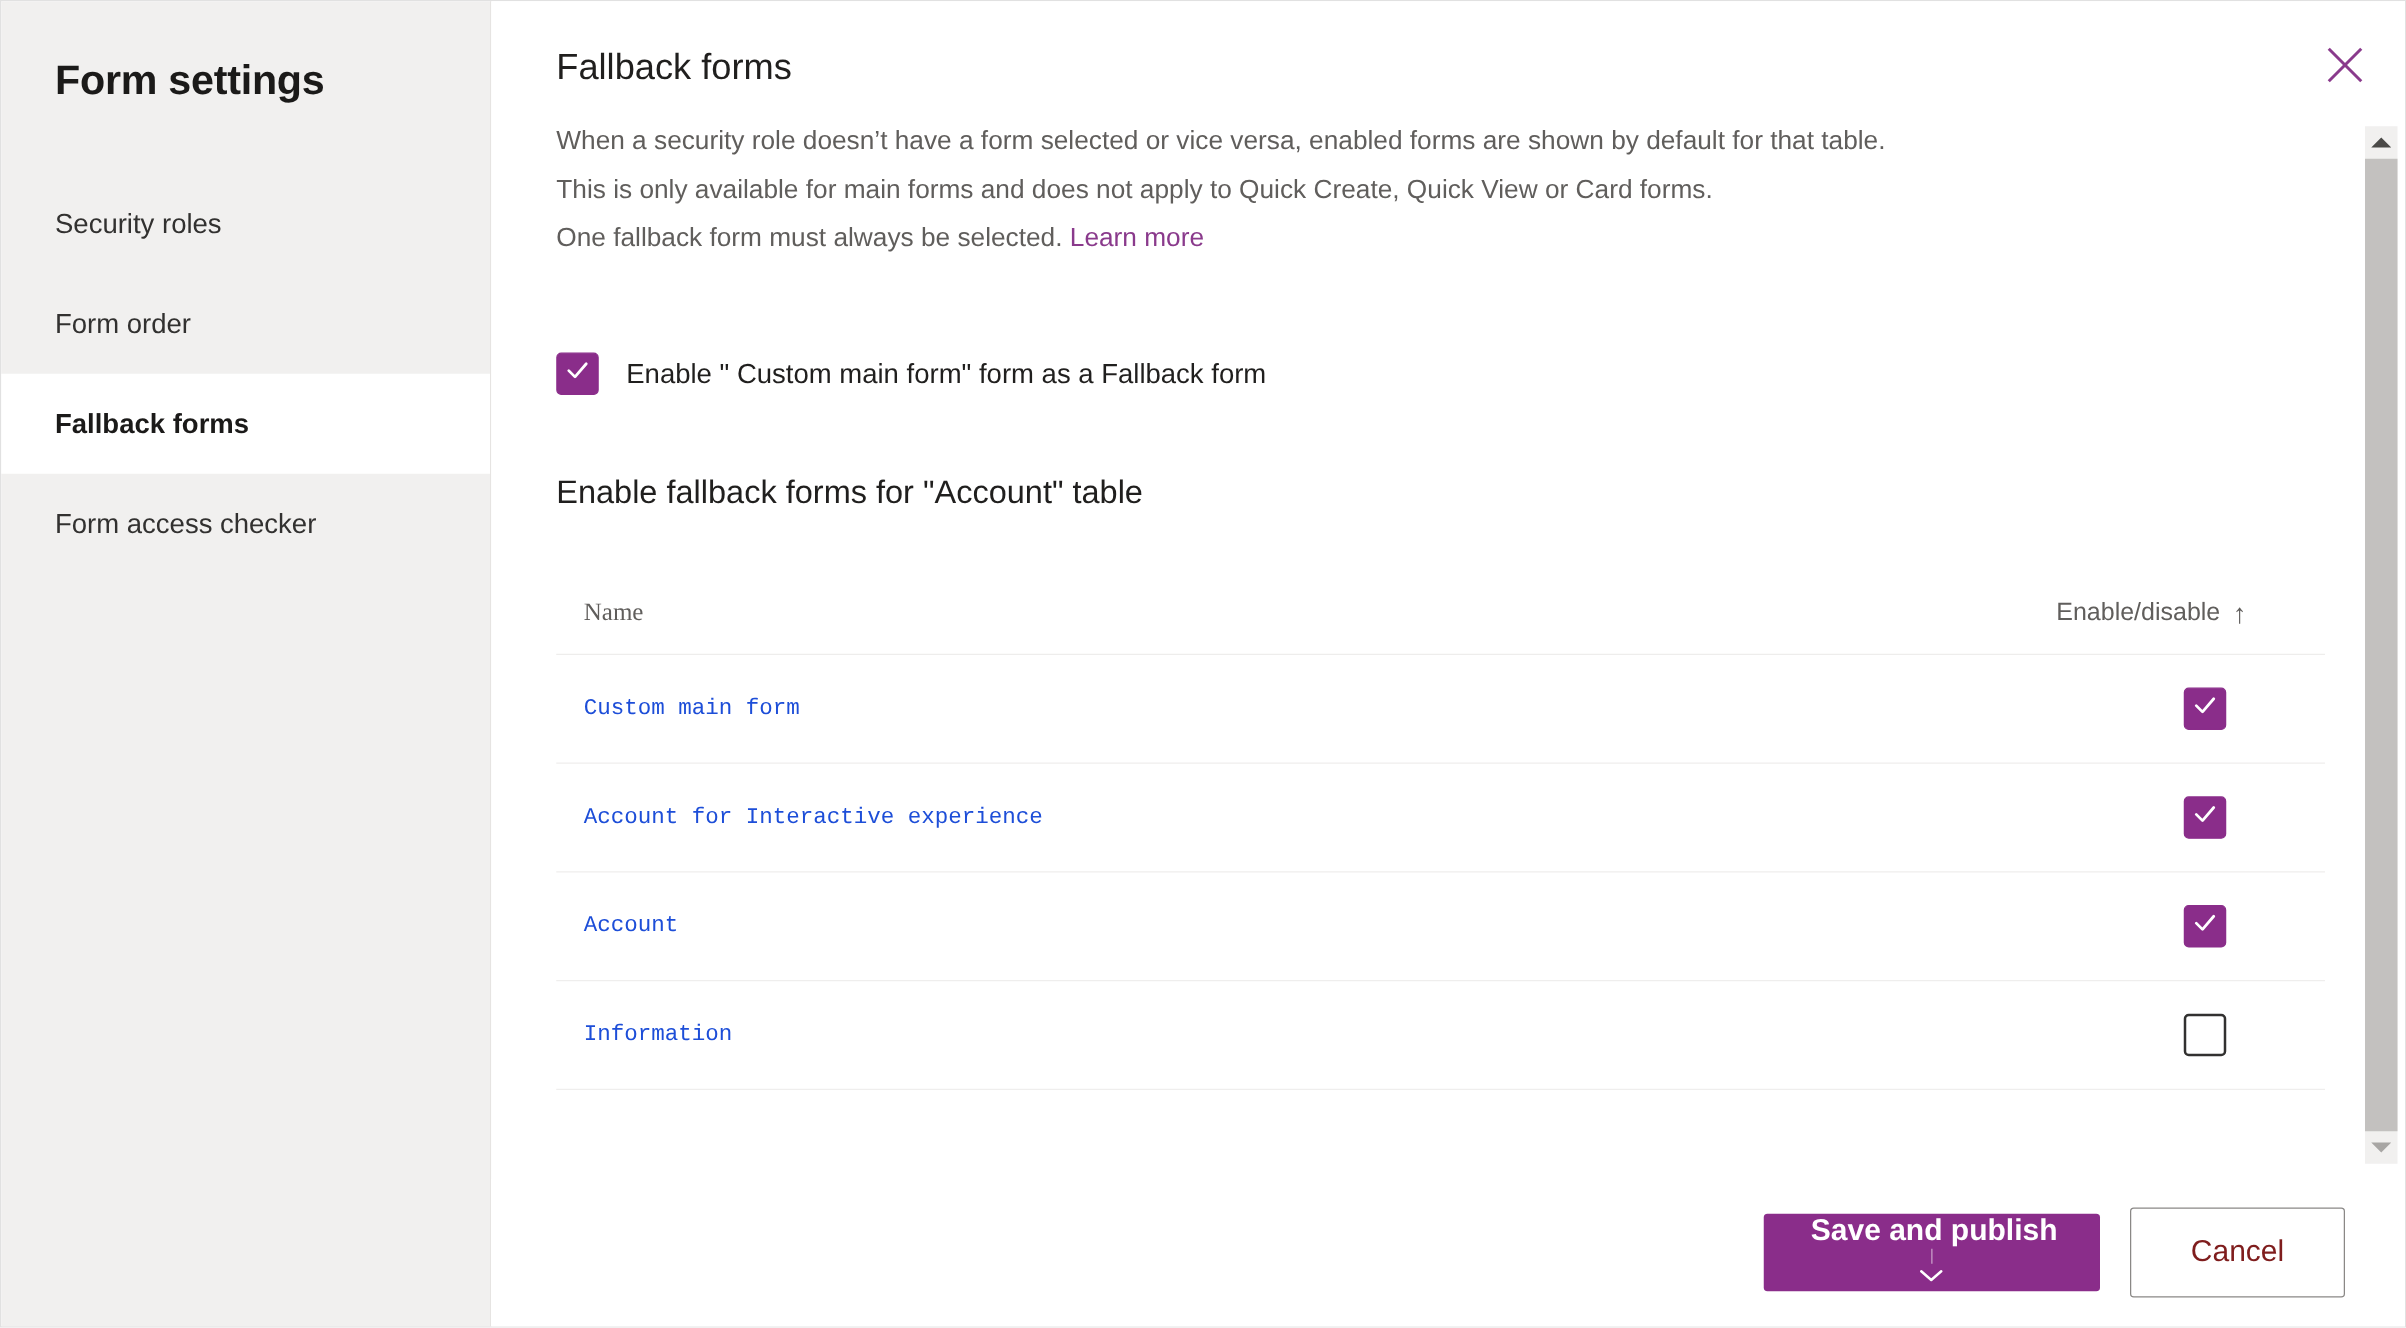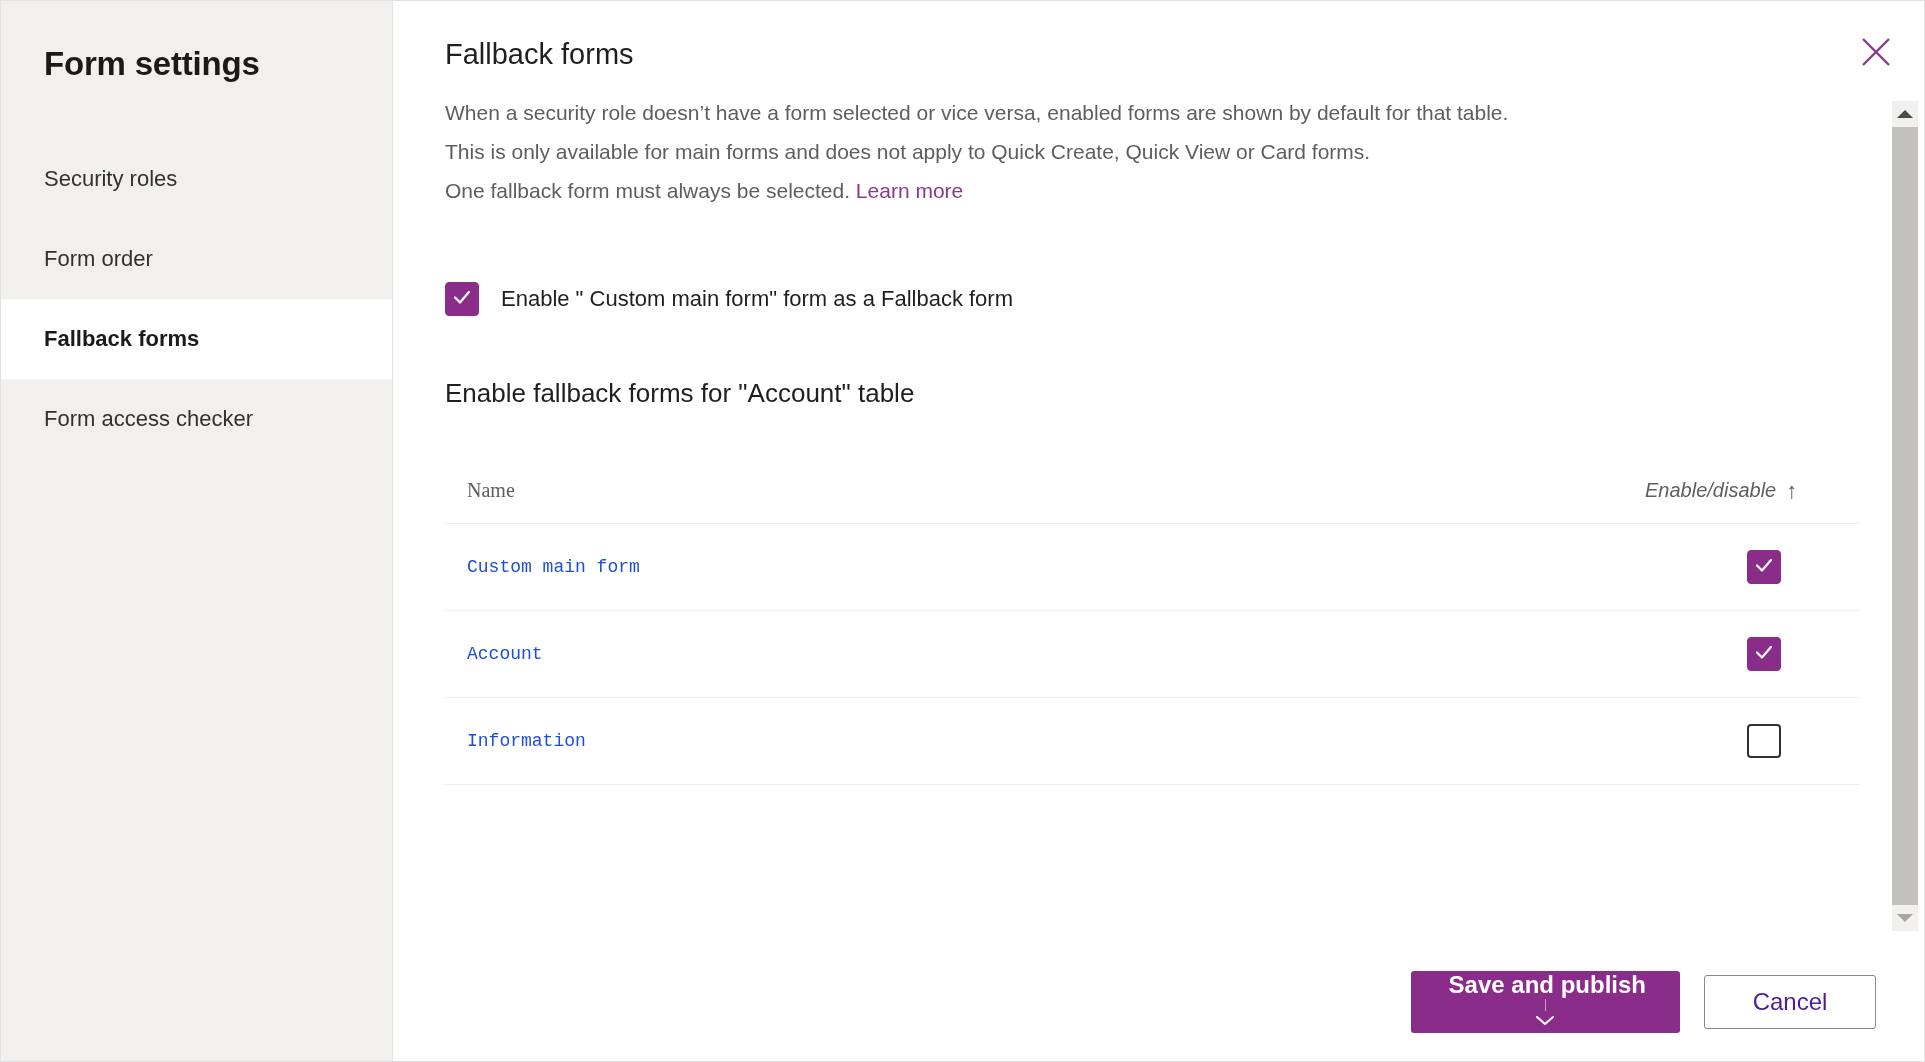--- a/index.html
+++ b/index.html
@@ -182,21 +182,20 @@
     flex: 1 1 auto;
     font-size: 20px;
     color: #605e5c;
     display: flex;
     align-items: center;
     justify-content: flex-start;
     padding-left: 460px;
     box-sizing: border-box;
     white-space: nowrap;
     cursor: pointer;
-    font-style: italic;
   }
   .sort-arrow {
     margin-left: 10px;
     font-size: 22px;
     color: #605e5c;
     line-height: 1;
   }
   .trow {
     display: flex;
     align-items: center;
@@ -291,24 +290,24 @@
     display: flex;
     align-items: center;
     justify-content: center;
     cursor: pointer;
   }
   .btn-secondary {
     margin-left: 24px;
     background: #ffffff;
     border: 1px solid #8a8886;
     border-radius: 3px;
-    height: 54px;
+    height: 72px;
     min-width: 172px;
     font-size: 24px;
-    color: #4c1d95;
+    color: #7f1d1d;
     cursor: pointer;
     font-family: "Liberation Sans", sans-serif;
   }
 </style>
 </head>
 <body>
 
 <div class="window">
 
   <div class="sidebar">
@@ -378,20 +377,32 @@
           <span class="cb checked">
             <span class="tick">
               <svg width="22" height="22" viewBox="0 0 22 22" aria-hidden="true">
                 <polyline points="4,11.5 9,16.5 18,6" fill="none" stroke="#ffffff" stroke-width="2.2" stroke-linecap="round" stroke-linejoin="round"></polyline>
               </svg>
             </span>
           </span>
         </div>
       </div>
 
+      <div class="trow">
+        <div class="td-name">Account for Interactive experience</div>
+        <div class="td-enable">
+          <span class="cb checked">
+            <span class="tick">
+              <svg width="22" height="22" viewBox="0 0 22 22" aria-hidden="true">
+                <polyline points="4,11.5 9,16.5 18,6" fill="none" stroke="#ffffff" stroke-width="2.2" stroke-linecap="round" stroke-linejoin="round"></polyline>
+              </svg>
+            </span>
+          </span>
+        </div>
+      </div>
 
       <div class="trow">
         <div class="td-name">Account</div>
         <div class="td-enable">
           <span class="cb checked">
             <span class="tick">
               <svg width="22" height="22" viewBox="0 0 22 22" aria-hidden="true">
                 <polyline points="4,11.5 9,16.5 18,6" fill="none" stroke="#ffffff" stroke-width="2.2" stroke-linecap="round" stroke-linejoin="round"></polyline>
               </svg>
             </span>

